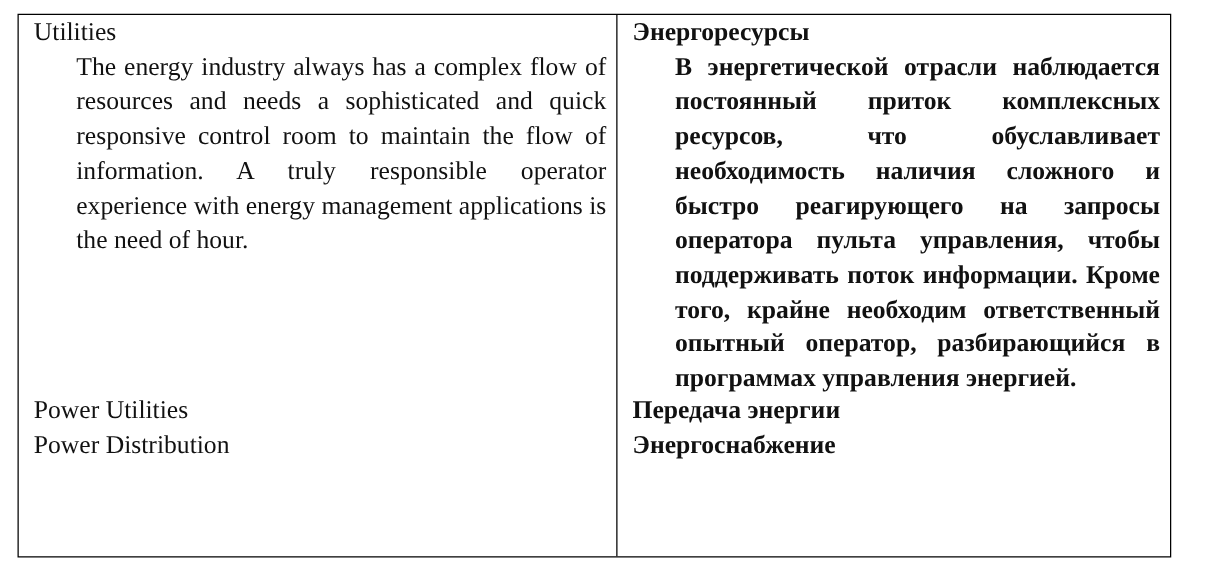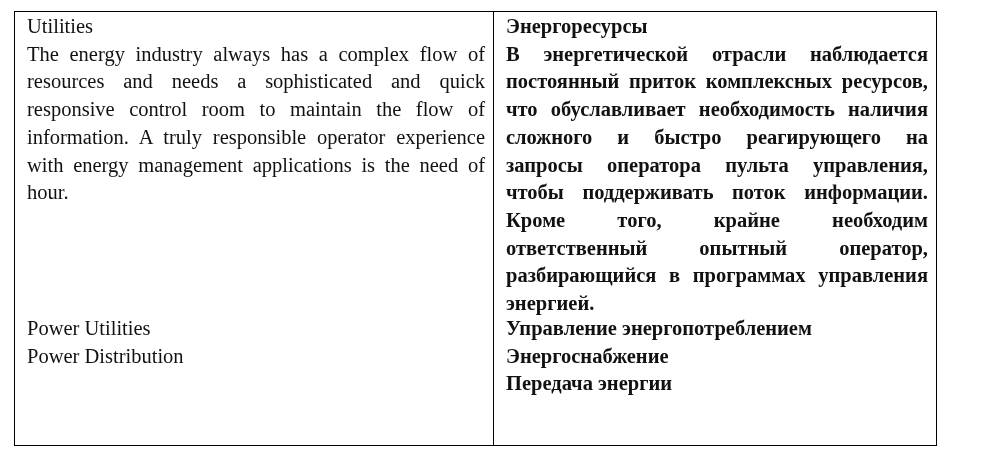--- a/index.html
+++ b/index.html
@@ -16,38 +16,37 @@
     box-sizing: border-box;
     height: 100%;
     font-family: "Liberation Serif", serif;
     font-size: 20.5px;
     line-height: 27.7px;
     color: #111;
   }
   .col.left { width: 479px; border-right: 1.5px solid #000; padding: 1px 8px 0 12px; }
   .col.right { flex: 1; padding: 1px 8px 0 12px; font-weight: bold; }
   .title { display: block; }
-  .para { display: block; text-align: justify; }
+  .para { display: block; text-align: justify; margin-left: 34px; }
   .list { position: absolute; left: 12px; top: 303px; }
   .list div { display: block; white-space: nowrap; }
 </style>
 </head>
 <body>
 
 <div class="tbl">
   <div class="col left">
     <span class="title">Utilities</span>
     <span class="para">The energy industry always has a complex flow of resources and needs a sophisticated and quick responsive control room to maintain the flow of information. A truly responsible operator experience with energy management applications is the need of hour.</span>
     <div class="list">
       <div>Power Utilities</div>
       <div>Power Distribution</div>
     </div>
   </div>
   <div class="col right">
     <span class="title">Энергоресурсы</span>
     <span class="para">В энергетической отрасли наблюдается постоянный приток комплексных ресурсов, что обуславливает необходимость наличия сложного и быстро реагирующего на запросы оператора пульта управления, чтобы поддерживать поток информации. Кроме того, крайне необходим ответственный опытный оператор, разбирающийся в программах управления энергией.</span>
     <div class="list">
-      <div>Управление энергопотреблением</div>
+      <div>Передача энергии</div>
       <div>Энергоснабжение</div>
-      <div>Передача энергии</div>
     </div>
   </div>
 </div>
 
 </body></html>

